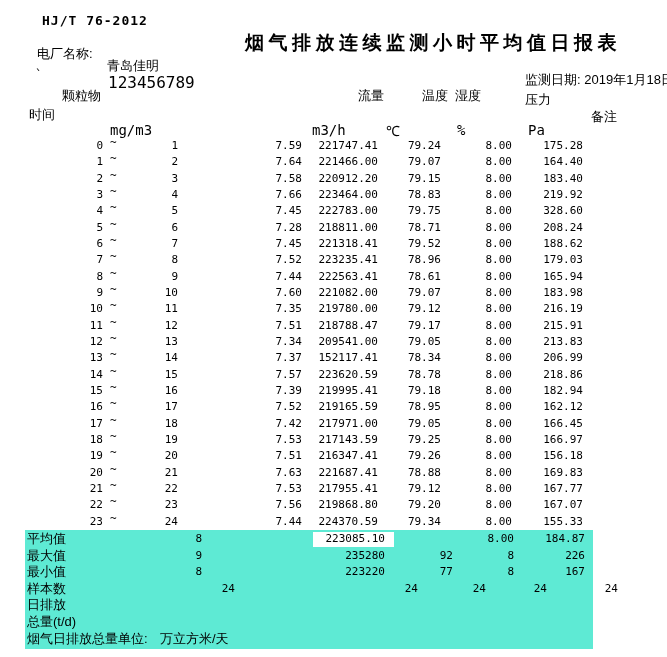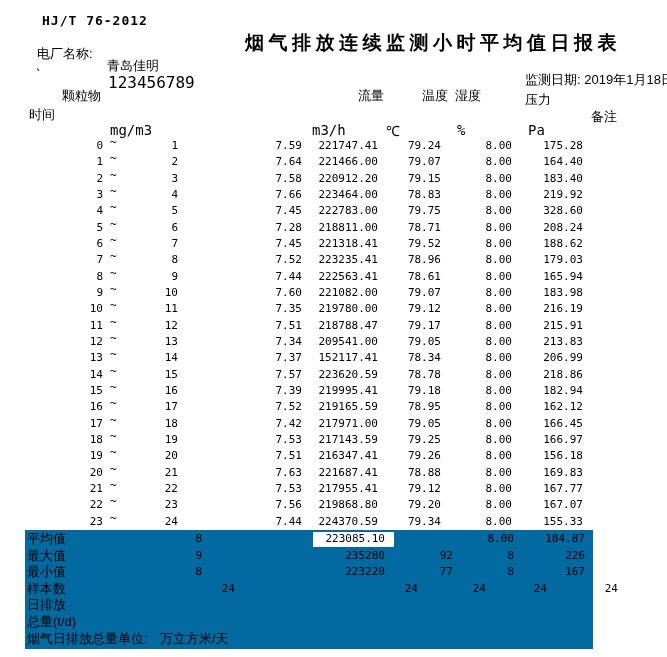--- a/index.html
+++ b/index.html
@@ -316,21 +316,21 @@
         <span class="cell c-tl">~</span>
         <span class="cell c-h2">24</span>
         <span class="cell c-part">7.44</span>
         <span class="cell c-flow">224370.59</span>
         <span class="cell c-temp">79.34</span>
         <span class="cell c-hum">8.00</span>
         <span class="cell c-pres">155.33</span>
       </div>
     </div>
 
-  <div class="footer-block" id="footer-block" style="background: #0369a1; color: rgb(0, 0, 0);">
+  <div class="footer-block" id="footer-block" style="background: #5eead4; color: rgb(0, 0, 0);">
       <div class="srow" style="top: 1px;">
         <div class="white-cell" style="background: rgb(255, 255, 255);"></div>
         <span class="s-label">平均值</span>
         <span class="cell s-part">8</span>
         <span class="cell s-flow">223085.10</span>
         <span class="cell s-temp"></span>
         <span class="cell s-hum">8.00</span>
         <span class="cell s-pres">184.87</span>
       </div>
       <div class="srow" style="top: 18px;">

